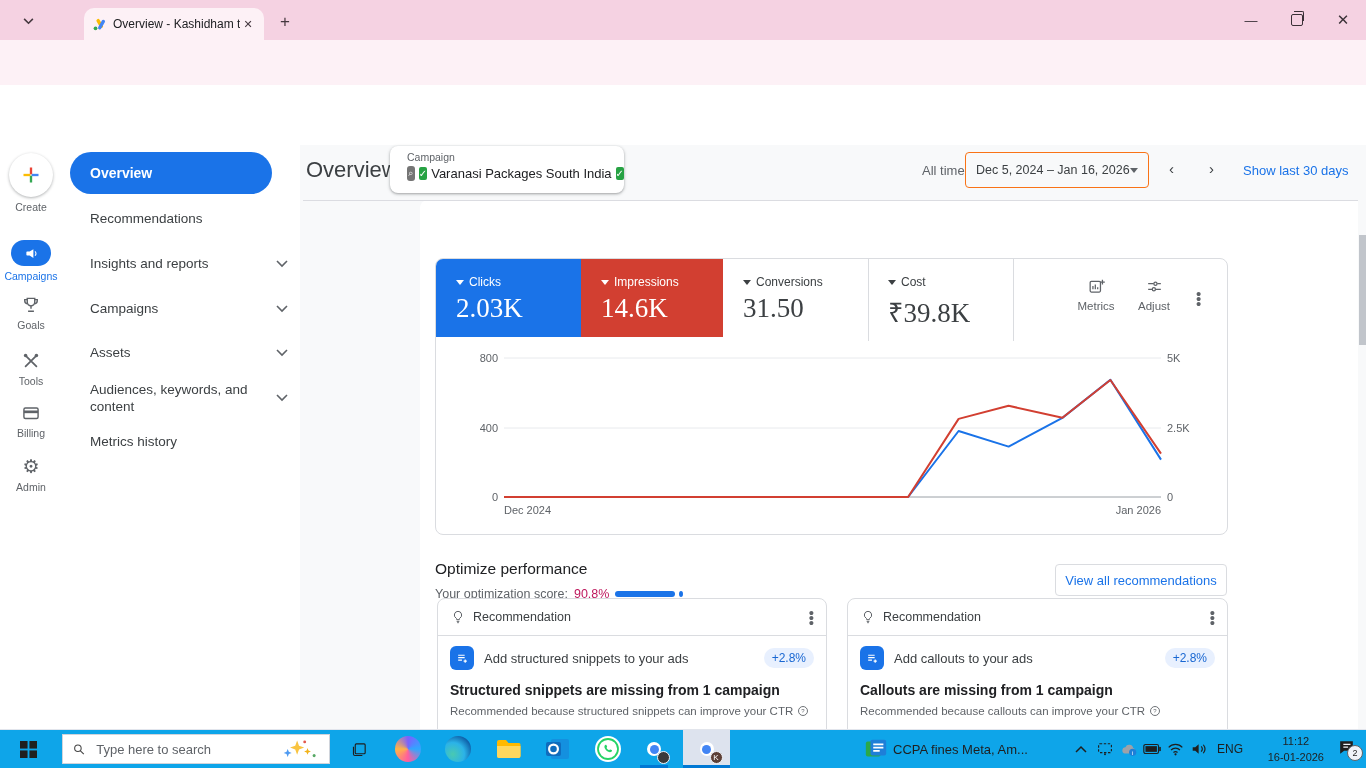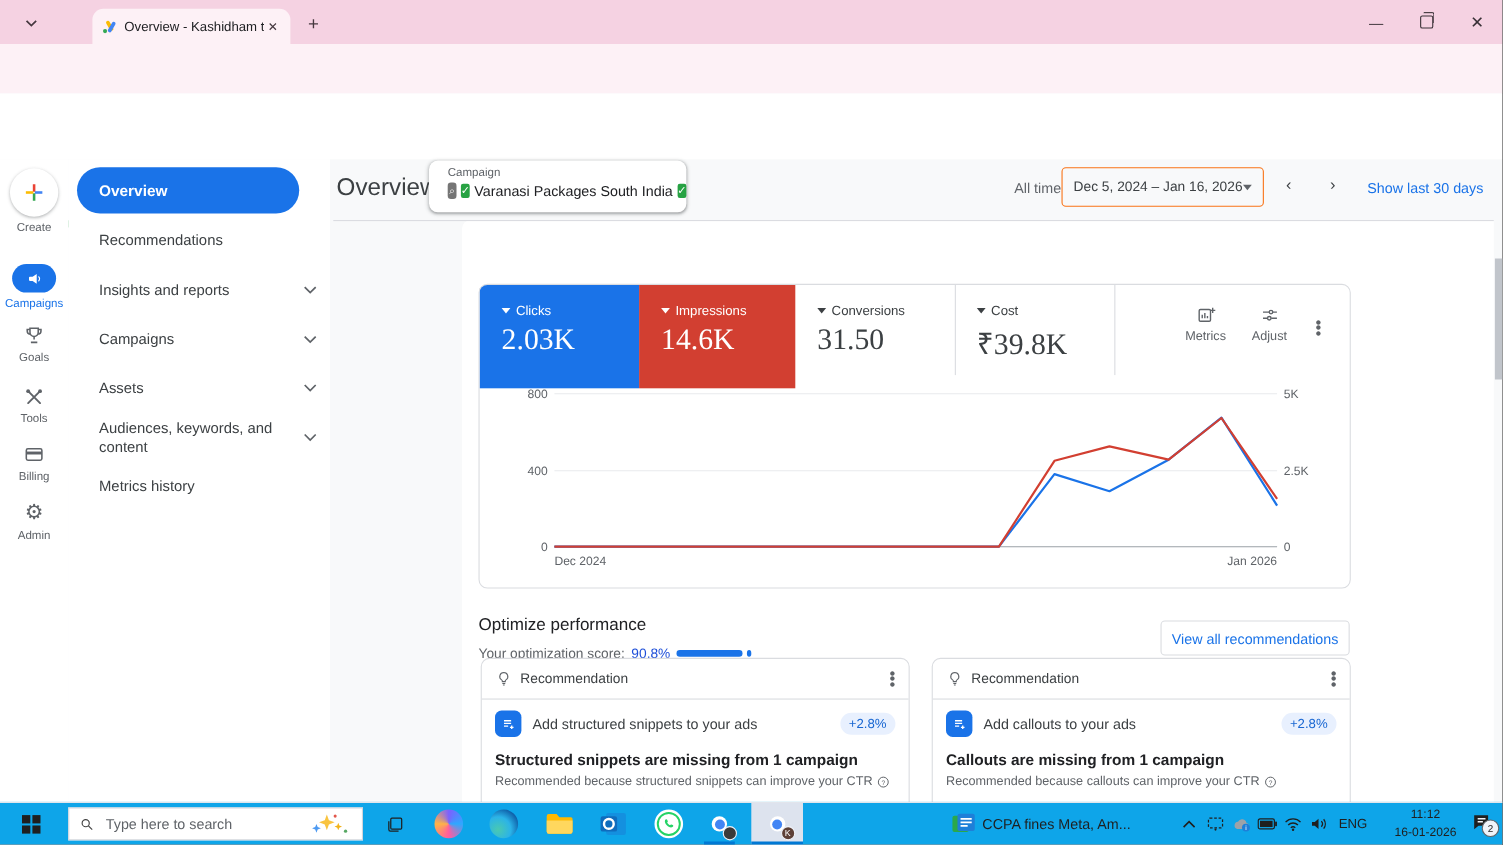--- a/index.html
+++ b/index.html
@@ -83,33 +83,33 @@
   .datebox .val{font-size:12.5px;color:#3c4043;}
   .caret{width:0;height:0;border-left:4px solid transparent;border-right:4px solid transparent;border-top:5px solid #5f6368;}
   .rangechev{position:absolute;top:15px;font-size:15px;color:#3c4043;}
   .showlast{position:absolute;left:943px;top:18px;font-size:13px;color:#1a73e8;}
   .canvas{position:absolute;left:120px;top:55px;right:8px;bottom:0;background:#fff;border-top-left-radius:8px;}
   .topdivider{position:absolute;left:3px;top:55px;right:8px;height:1px;background:#dbdce1;}
   .sectitle{position:absolute;font-size:15.5px;color:#202124;}
 
   .sumcard{position:absolute;left:135px;top:113px;width:793px;height:277px;background:#fff;
     border:1px solid #dadce0;border-radius:8px;box-sizing:border-box;overflow:hidden;}
-  .mcell{position:absolute;top:0;height:94px;box-sizing:border-box;padding:16px 0 0 20px;}
+  .mcell{position:absolute;top:0;height:78px;box-sizing:border-box;padding:16px 0 0 20px;}
   .mcell .mlabel{font-size:12px;display:flex;align-items:center;gap:5px;}
   .mcell .mvalue{font-size:27px;margin-top:4px;font-family:Liberation Serif, serif;}
   .mcaret{width:0;height:0;border-left:4px solid transparent;border-right:4px solid transparent;border-top:5px solid currentColor;}
   .vline{position:absolute;top:0;width:1px;height:82px;background:#dadce0;}
   .ctl{position:absolute;top:18px;width:56px;display:flex;flex-direction:column;align-items:center;gap:4px;}
   .ctl .lbl{font-size:11.5px;color:#5f6368;}
   .kebab{color:#5f6368;font-size:15px;letter-spacing:0;line-height:5px;text-align:center;}
   .kebab span{display:block;height:5px;}
 
   .optbar{position:absolute;display:flex;align-items:center;gap:6px;}
   .optbar .scorelbl{font-size:12.5px;color:#5f6368;}
-  .optbar .scoreval{font-size:12.5px;color:#1d4ed8;}
+  .optbar .scoreval{font-size:12.5px;color:#be185d;}
   .pbar{width:60px;height:6px;border-radius:3px;background:#1a73e8;}
   .pdot{width:4px;height:6px;border-radius:50%;background:#1a73e8;margin-left:-2px;}
   .viewall{position:absolute;left:755px;top:419px;width:170px;height:30px;border:1px solid #dadce0;border-radius:4px;
     background:#fff;color:#1a73e8;font-size:13px;display:flex;align-items:center;justify-content:center;}
 
   .reccard{position:absolute;top:453px;height:140px;background:#fff;border:1px solid #dadce0;border-radius:8px;box-sizing:border-box;}
   .rechead{height:37px;border-bottom:1px solid #dadce0;display:flex;align-items:center;padding:0 12px;gap:7px;box-sizing:border-box;}
   .rechead .lbl{flex:1;font-size:12.5px;color:#3c4043;}
   .recaction{display:flex;align-items:center;gap:10px;padding:10px 12px 0 12px;}
   .docico{width:24px;height:24px;border-radius:6px;background:#1a73e8;display:flex;align-items:center;justify-content:center;}

